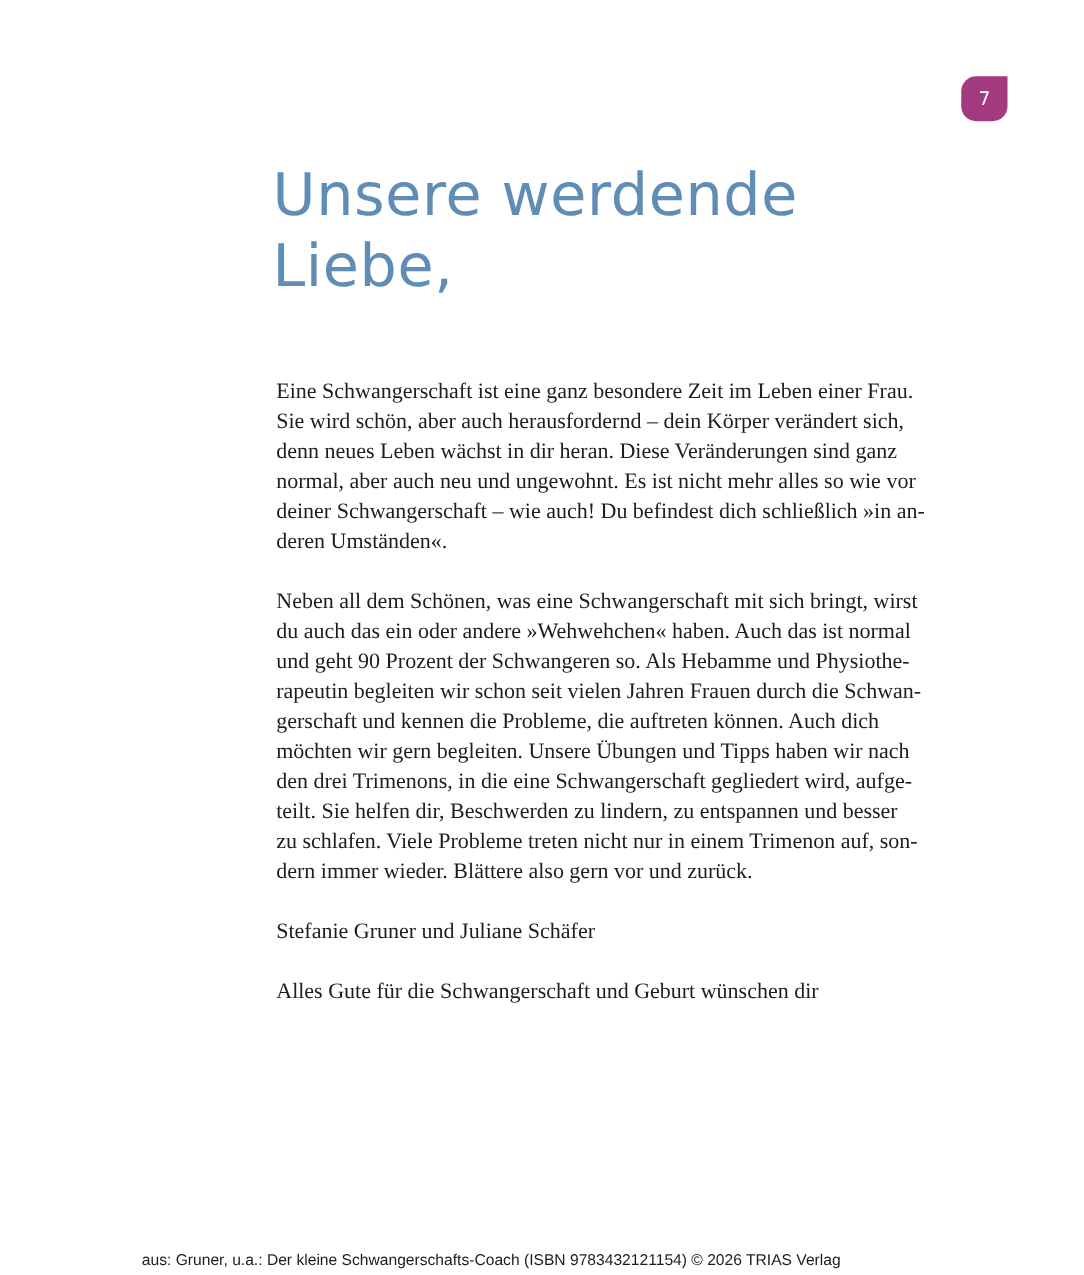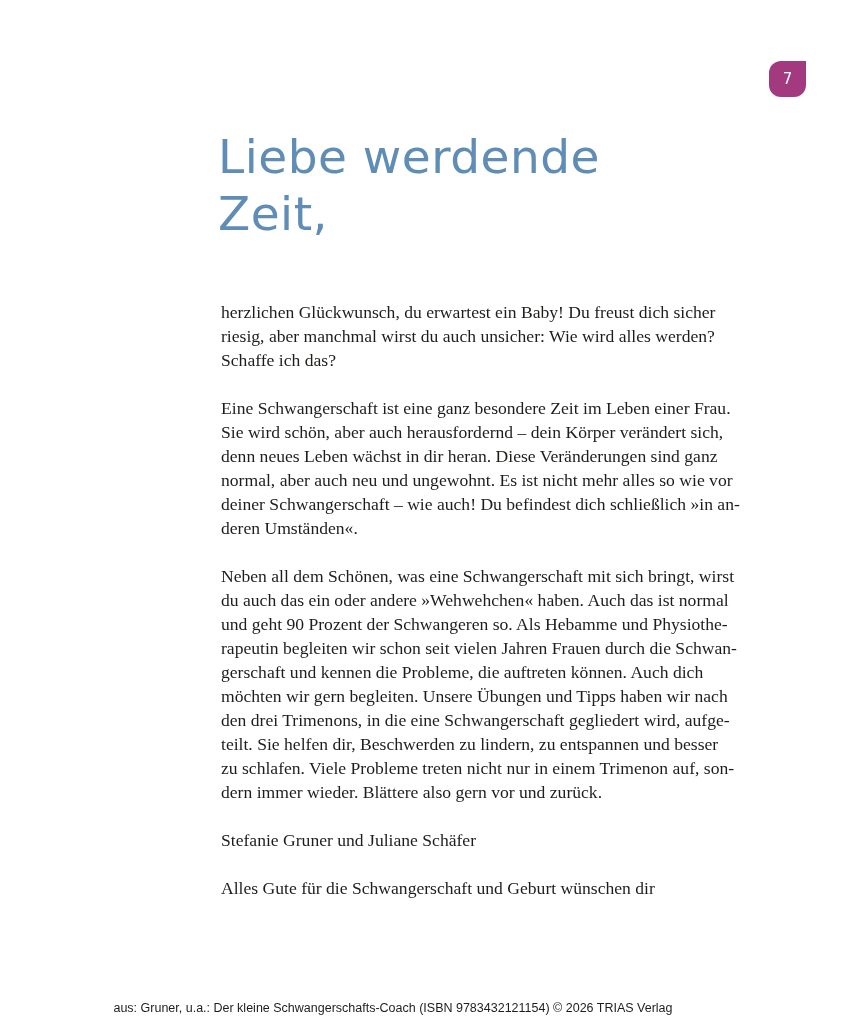--- a/index.html
+++ b/index.html
@@ -27,28 +27,25 @@
   }
 </style>
 </head>
 <body>
 
 <div class="page-badge">
   <span>7</span>
 </div>
 
 <h1 class="title">
-  <span>Liebe werdende</span><br>
-  <span>Zeit,</span>
+  <span>Unsere werdende</span><br>
+  <span>Liebe,</span>
 </h1>
 
 <div class="body-text">
-  <p>herzlichen Glückwunsch, du erwartest ein Baby! Du freust dich sicher
-riesig, aber manchmal wirst du auch unsicher: Wie wird alles werden?
-Schaffe ich das?</p>
   <p>Eine Schwangerschaft ist eine ganz besondere Zeit im Leben einer Frau.
 Sie wird schön, aber auch herausfordernd – dein Körper verändert sich,
 denn neues Leben wächst in dir heran. Diese Veränderungen sind ganz
 normal, aber auch neu und ungewohnt. Es ist nicht mehr alles so wie vor
 deiner Schwangerschaft – wie auch! Du befindest dich schließlich »in an-
 deren Umständen«.</p>
   <p>Neben all dem Schönen, was eine Schwangerschaft mit sich bringt, wirst
 du auch das ein oder andere »Wehwehchen« haben. Auch das ist normal
 und geht 90 Prozent der Schwangeren so. Als Hebamme und Physiothe-
 rapeutin begleiten wir schon seit vielen Jahren Frauen durch die Schwan-

